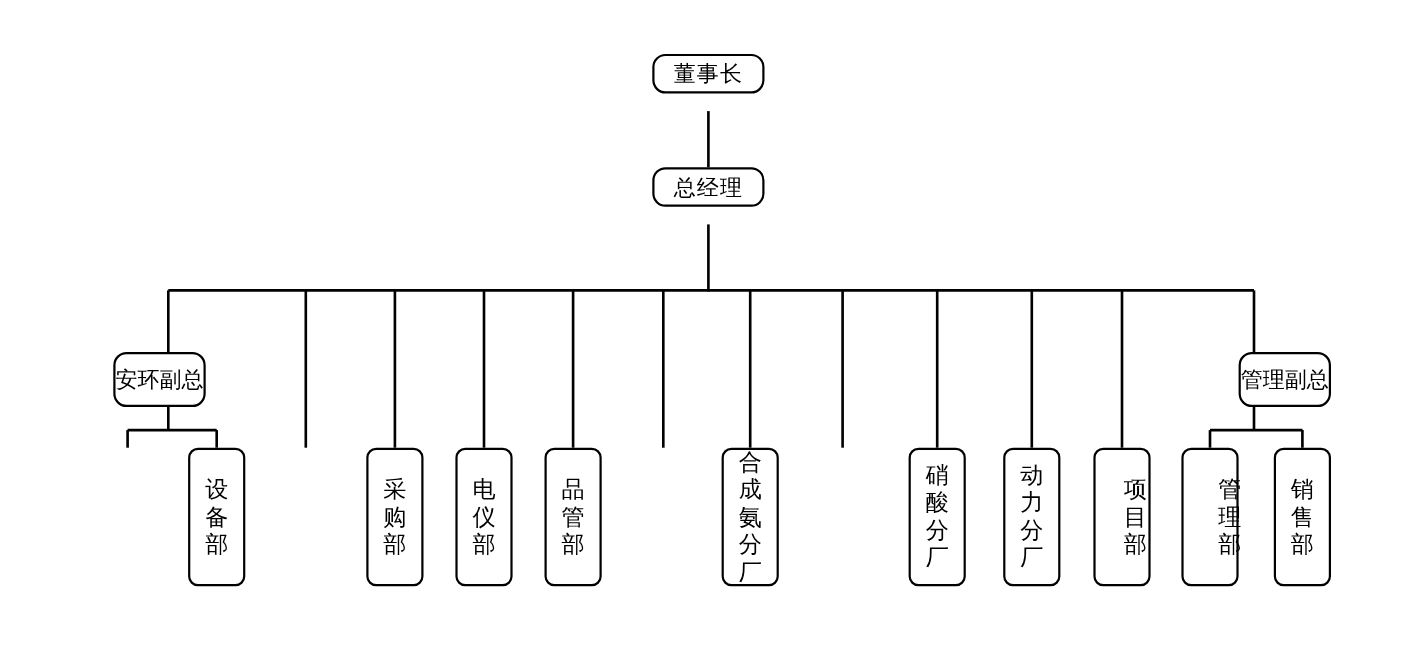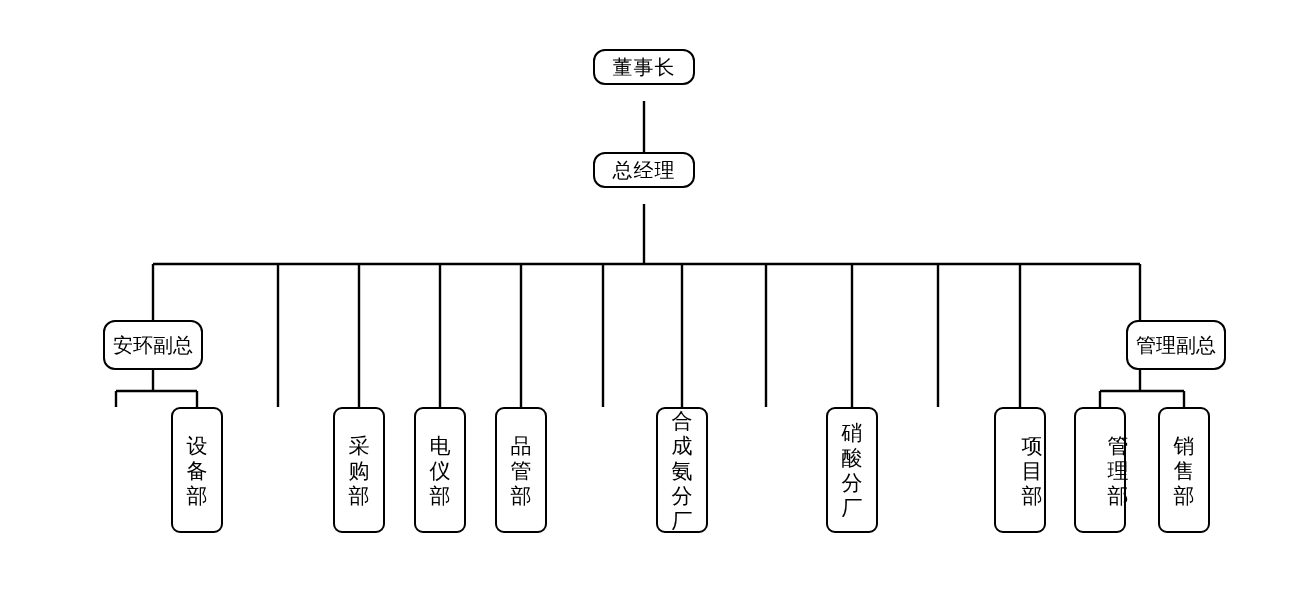--- a/index.html
+++ b/index.html
@@ -36,21 +36,21 @@
   }
   .hbox {
     width: 102px;
     height: 36px;
     border-radius: 12px;
     font-size: 20px;
     letter-spacing: 1px;
     white-space: nowrap;
   }
   .vpbox {
-    width: 100px;
+    width: 84px;
     height: 50px;
     border-radius: 12px;
     font-size: 20px;
     white-space: nowrap;
   }
   .vbox {
     width: 52px;
     height: 126px;
     border-radius: 9px;
     overflow: visible;
@@ -132,20 +132,23 @@
   </div>
   <div class="node vbox" style="left:495px; top:407px;">
     <span class="vlabel">品管部</span>
   </div>
   <div class="node vbox" style="left:656px; top:407px;">
     <span class="vlabel">合成氨分厂</span>
   </div>
   <div class="node vbox" style="left:826px; top:407px;">
     <span class="vlabel">硝酸分厂</span>
   </div>
+  <div class="node vbox" style="left:912px; top:407px;">
+    <span class="vlabel">动力分厂</span>
+  </div>
   <div class="node vbox" style="left:994px; top:407px;justify-content:flex-end;">
     <span class="vlabel">项目部</span>
   </div>
 
   <div class="node vbox" style="left:1074px; top:407px;padding-left:36px;">
     <span class="vlabel">管理部</span>
   </div>
   <div class="node vbox" style="left:1158px; top:407px;">
     <span class="vlabel">销售部</span>
   </div>

